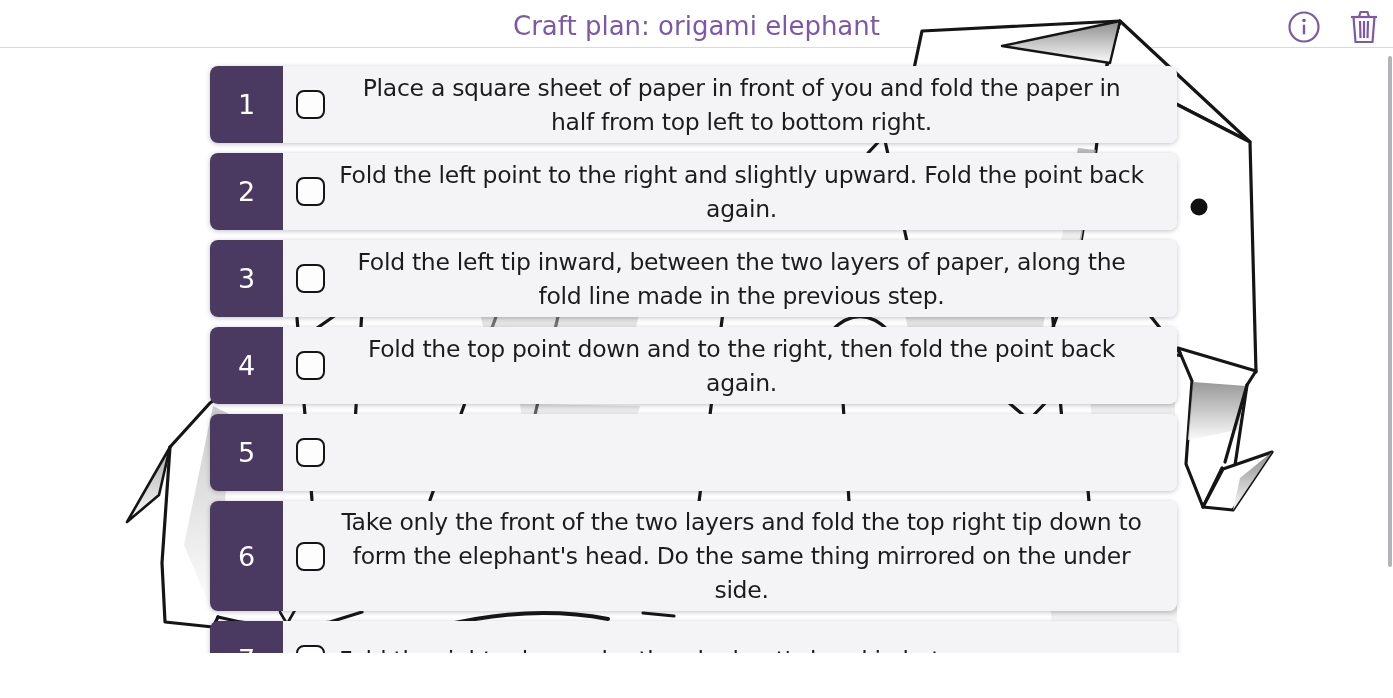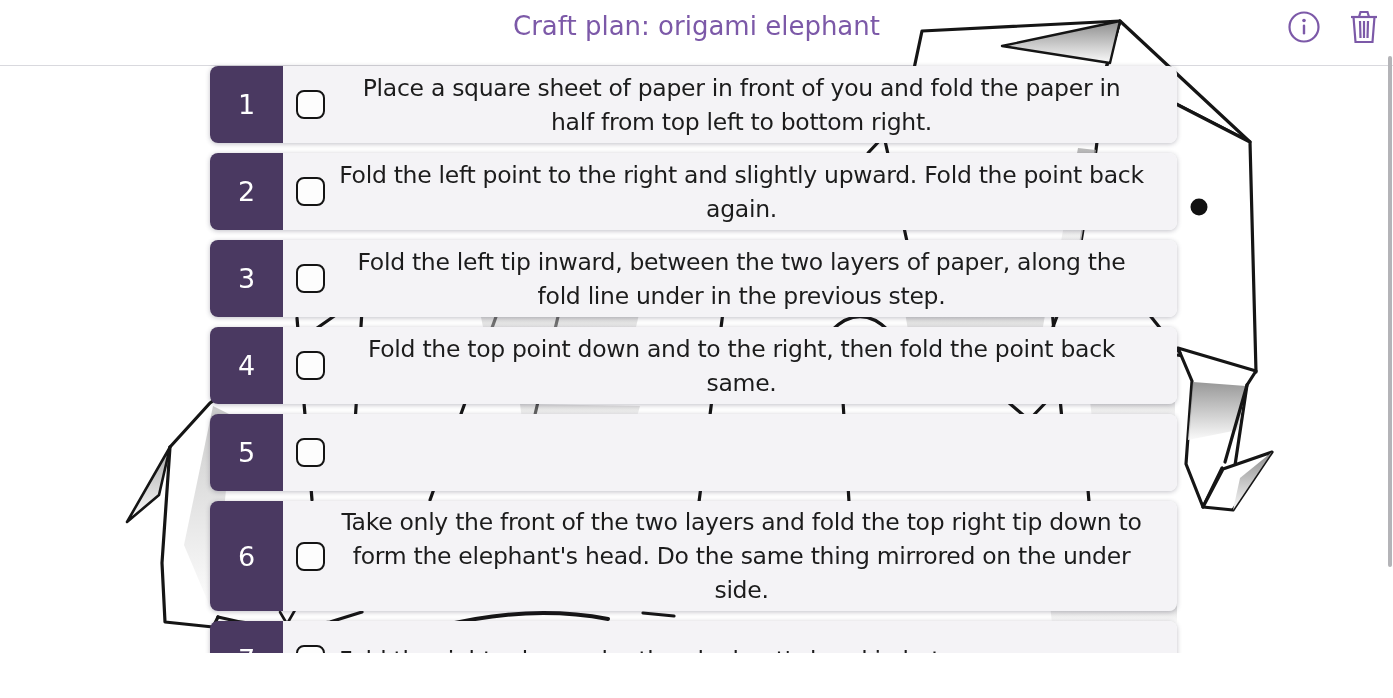--- a/index.html
+++ b/index.html
@@ -12,21 +12,21 @@
     overflow:hidden;
   }
   :root {
     --accent:#7c59a8;
     --badge:#4a3961;
     --row-bg:#f4f3f6;
     --ink:#1c1c1c;
   }
   
   .header {
-    position:absolute; top:0; left:0; right:0; height:66px;
+    position:absolute; top:0; left:0; right:0; height:48px;
     background:#ffffff;
     border-bottom:1px solid #d9d9de;
     z-index:1;
   }
   .page-title {
     margin:0; text-align:center;
     line-height:53px; font-size:26px; font-weight:400;
     color:var(--accent);
   }
   .header-icons {
@@ -186,28 +186,28 @@
     <div class="step-num">2</div>
     <div class="step-body">
       <span class="checkbox" role="checkbox" aria-checked="false"></span>
       <div class="step-text">Fold the left point to the right and slightly upward. Fold the point back again.</div>
     </div>
   </div>
         <div class="step-row">
     <div class="step-num">3</div>
     <div class="step-body">
       <span class="checkbox" role="checkbox" aria-checked="false"></span>
-      <div class="step-text">Fold the left tip inward, between the two layers of paper, along the fold line under in the previous step.</div>
+      <div class="step-text">Fold the left tip inward, between the two layers of paper, along the fold line made in the previous step.</div>
     </div>
   </div>
         <div class="step-row">
     <div class="step-num">4</div>
     <div class="step-body">
       <span class="checkbox" role="checkbox" aria-checked="false"></span>
-      <div class="step-text">Fold the top point down and to the right, then fold the point back same.</div>
+      <div class="step-text">Fold the top point down and to the right, then fold the point back again.</div>
     </div>
   </div>
         <div class="step-row">
     <div class="step-num">5</div>
     <div class="step-body">
       <span class="checkbox" role="checkbox" aria-checked="false"></span>
     </div>
   </div>
         <div class="step-row">
     <div class="step-num">6</div>

